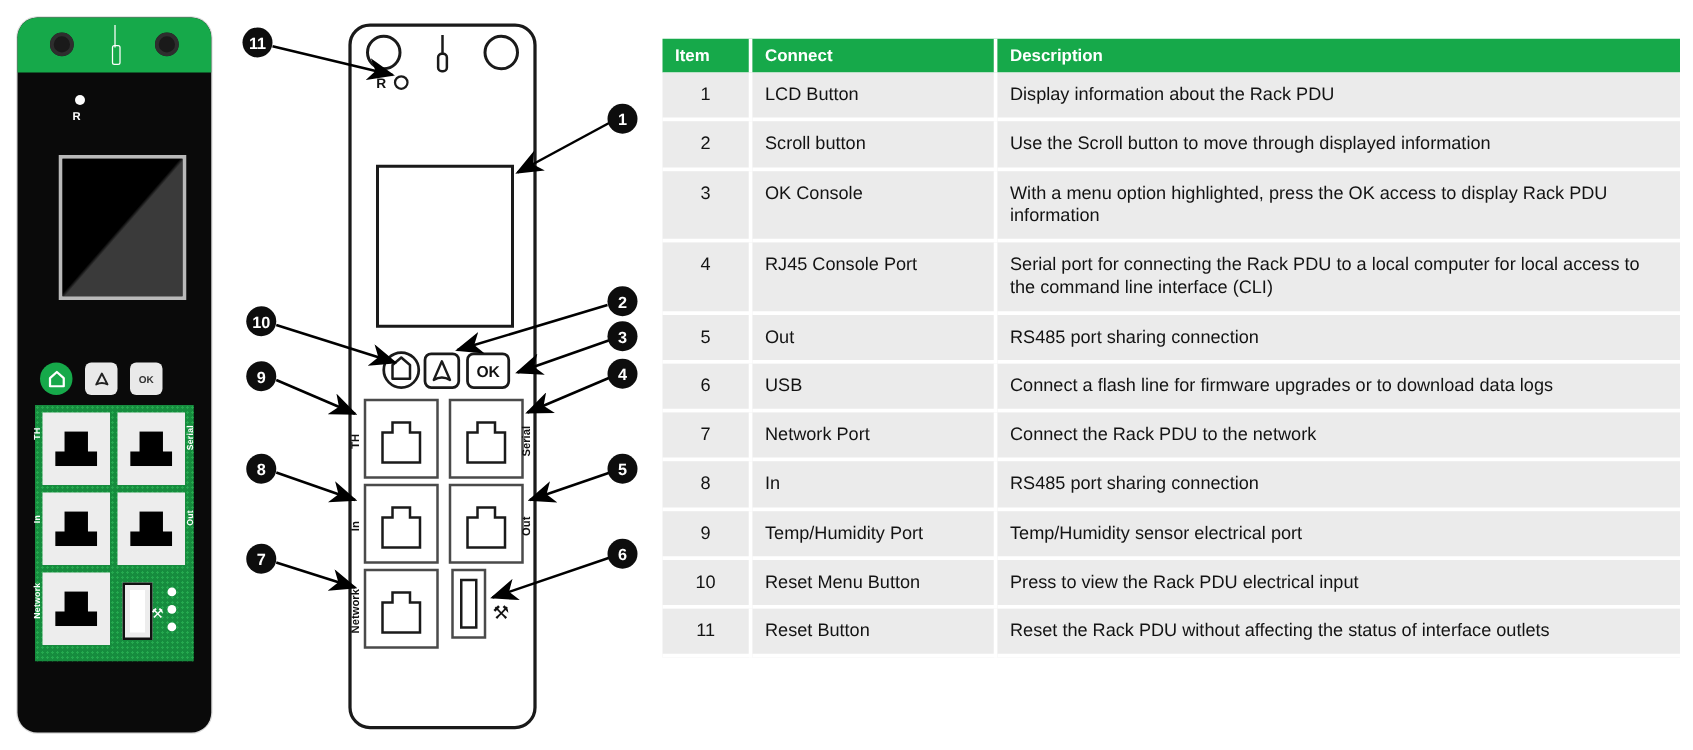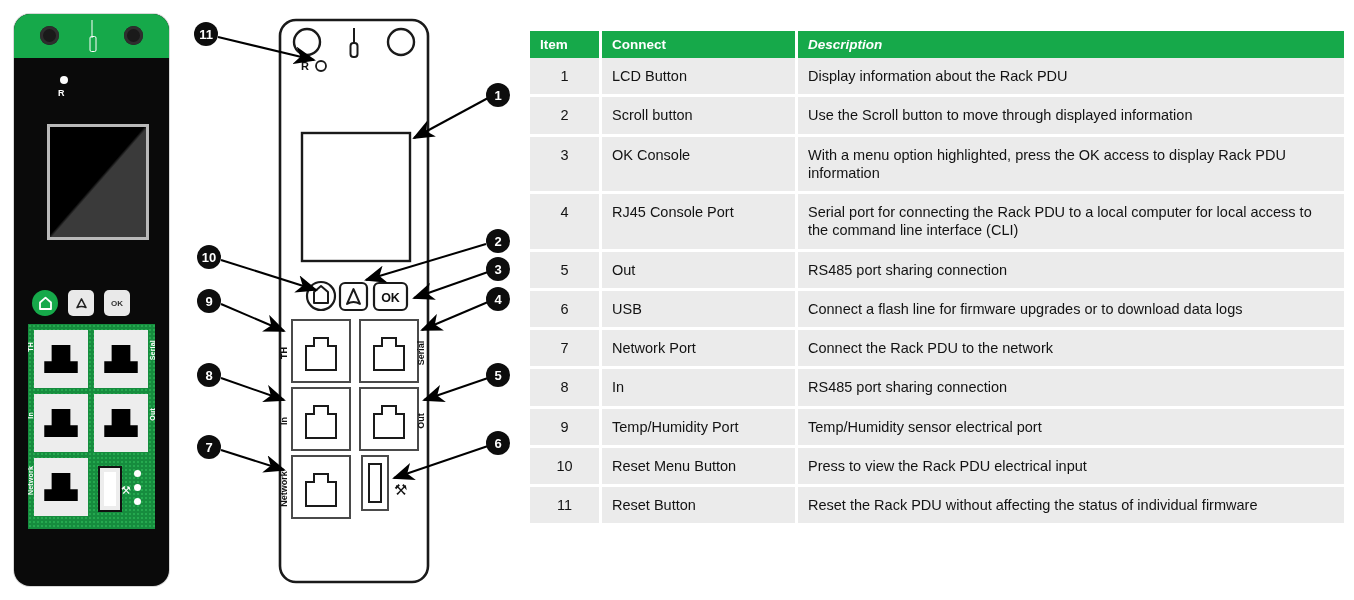--- a/index.html
+++ b/index.html
@@ -86,21 +86,21 @@
 
   
   .tablewrap{position:absolute;left:530px;top:6px;width:806px;margin-top:25px;}
   table.spec{border-collapse:separate;border-spacing:0 0;width:814px;table-layout:fixed;}
   table.spec th{
     background:#16a94a;color:#ffffff;font-size:13.5px;font-weight:bold;
     text-align:left;padding:6px 10px;
     border-right:3px solid #ffffff;
     vertical-align:middle;
   }
-  table.spec th:last-child{border-right:none;font-style:italic;}
+  table.spec th:last-child{border-right:none;}
   table.spec td{
     background:#ebebeb;color:#131313;font-size:14.5px;
     padding:9px 10px;vertical-align:top;line-height:1.26;
     border-right:3px solid #ffffff;
     border-bottom:3px solid #ffffff;
   }
   table.spec td:last-child{border-right:none;}
   td.c-item{text-align:center;font-size:15px;}
   col.w-item{width:72px;}
   col.w-func{width:196px;}
@@ -356,19 +356,19 @@
             <td>Temp/Humidity sensor electrical port</td>
           </tr>
           <tr>
             <td class="c-item">10</td>
             <td>Reset Menu Button</td>
             <td>Press to view the Rack PDU electrical input</td>
           </tr>
           <tr>
             <td class="c-item">11</td>
             <td>Reset Button</td>
-            <td>Reset the Rack PDU without affecting the status of individual firmware</td>
+            <td>Reset the Rack PDU without affecting the status of interface outlets</td>
           </tr>
         </tbody>
     </table>
   </div>
 
 </div>
 
 </body></html>

